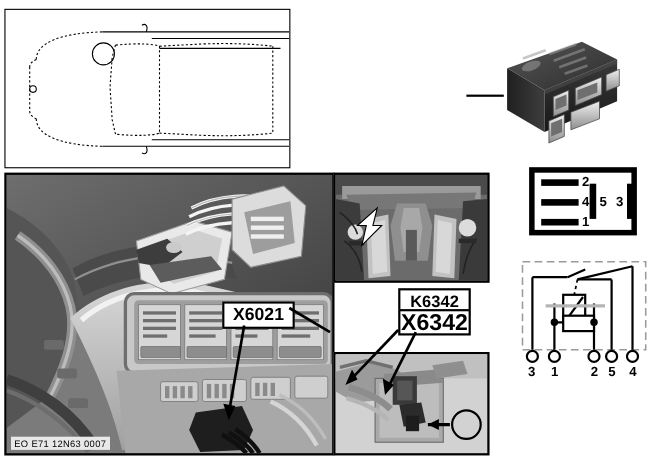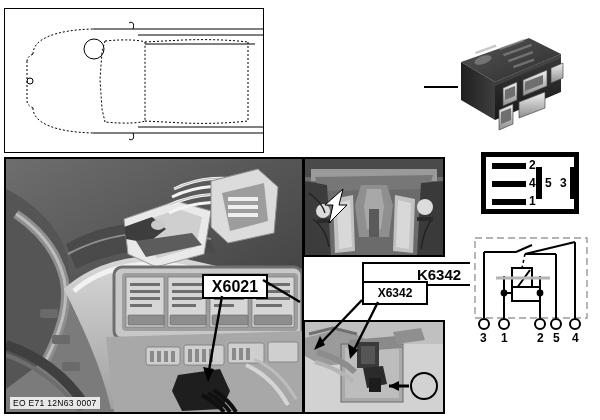--- a/index.html
+++ b/index.html
@@ -28,22 +28,22 @@
   #inset-connector{left:303px;top:320px;width:142px;height:94px;
      border:2px solid #000;background:#c9c9c9;overflow:hidden;}
   .inset-canvas{position:absolute;left:0;top:0;}
 
   
   .callout{position:absolute;background:#fff;border:2px solid #000;
      font-weight:bold;color:#000;text-align:center;
      font-family:"Liberation Sans", sans-serif;line-height:1;
      display:flex;align-items:center;justify-content:center;}
   #label-x6021{left:202px;top:274px;width:62px;height:21px;font-size:16px;}
-  #label-k6342{left:362px;top:262px;width:62px;height:20px;font-size:15px;padding-left:44px;}
-  #label-x6342{left:362px;top:281px;width:62px;height:20px;font-size:12px;}
+  #label-k6342{left:362px;top:262px;width:62px;height:20px;font-size:15px;}
+  #label-x6342{left:362px;top:281px;width:62px;height:20px;font-size:21px;}
 
   
   #arrow-layer{position:absolute;left:0;top:0;width:600px;height:420px;
      pointer-events:none;}
 
   
   #relay-photo{left:455px;top:34px;width:110px;height:100px;}
   #relay-leader{position:absolute;left:424px;top:86px;width:34px;height:2px;
      background:#000;}
 

